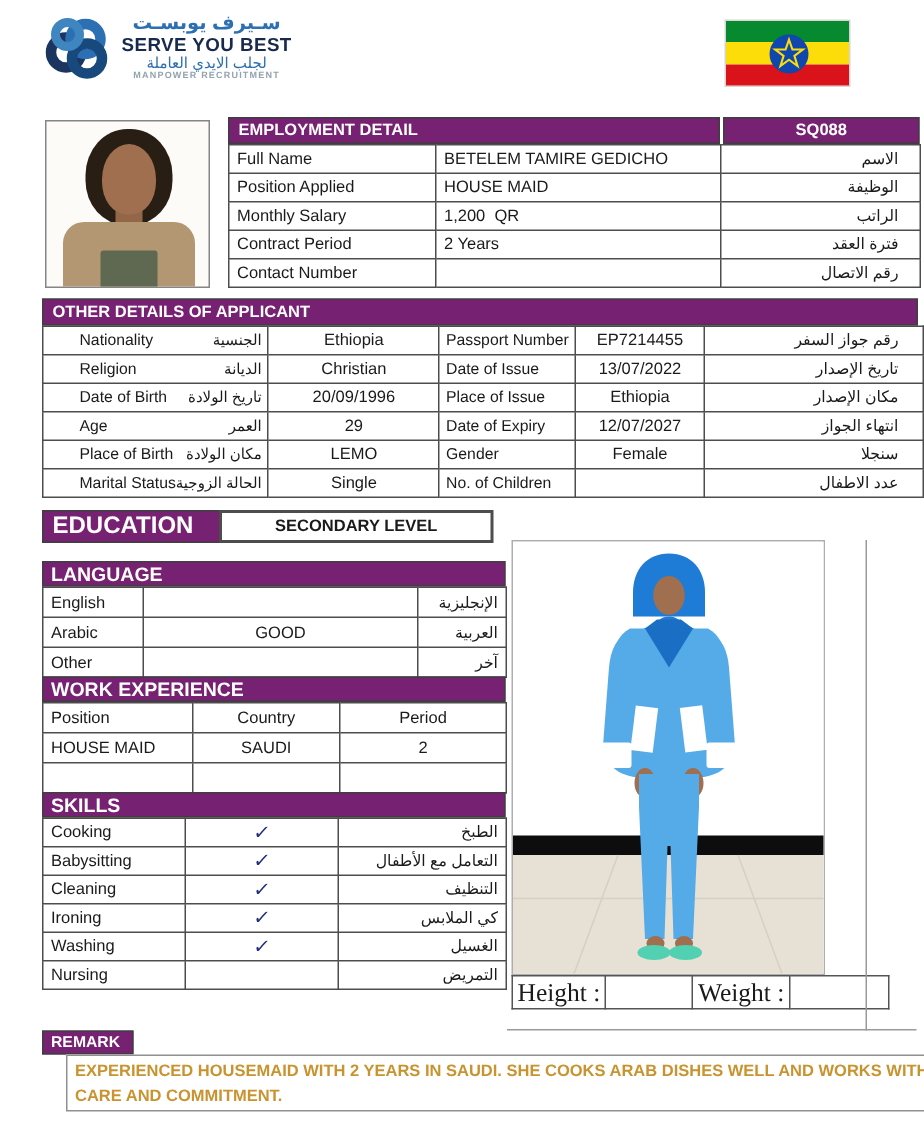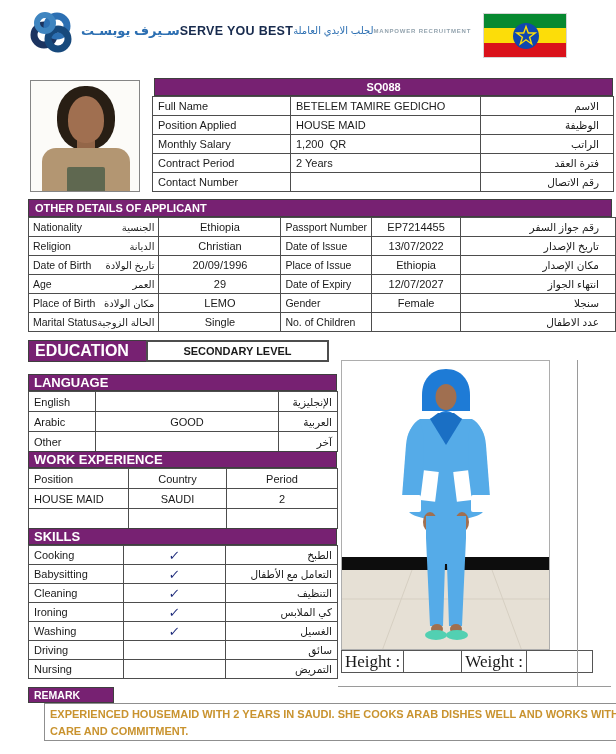--- a/index.html
+++ b/index.html
@@ -6,21 +6,21 @@
   html,body { background:#ffffff; }
   .page {
     position:relative; width:616px; height:754px; background:#ffffff;
     font-family:"Liberation Sans","DejaVu Sans",sans-serif; font-size:11px; color:#1a1a1a;
     overflow:hidden;
   }
   .abs { position:absolute; }
 
   
   .logo { left:28px; top:8px; display:flex; align-items:center; gap:7px; }
-  .logo-text { display:flex; flex-direction:row; align-items:center; line-height:1.12; }
+  .logo-text { display:flex; flex-direction:column; align-items:center; line-height:1.12; }
   .logo-ar-top  { color:#2c6fb2; font-weight:bold; font-size:13px; }
   .logo-en      { color:#172a4d; font-weight:bold; font-size:12.5px; letter-spacing:.3px; }
   .logo-ar-sub  { color:#2c6fb2; font-size:10px; }
   .logo-en-sub  { color:#93a3ae; font-weight:bold; font-size:6px; letter-spacing:.8px; }
 
   .flag { left:483px; top:13px; width:84px; height:45px; border:1px solid #d6d6d6;
           display:flex; flex-direction:column; }
   .flag .stripe { flex:1; }
   .flag-emblem { position:absolute; left:27px; top:7px; }
 
@@ -46,21 +46,21 @@
   .emp-head .h1 { width:328px; padding-left:6px; line-height:16px; font-size:11px; }
   .emp-head .gap { width:2px; background:#fff; }
   .emp-head .h2 { flex:1; text-align:center; line-height:16px; font-size:11px; }
   .emp-table { left:152px; top:96px; }
   .emp-table td.ar { padding-right:14px; }
 
   
   .oth-head { left:28px; top:199px; width:584px; height:18px; line-height:16px; padding-left:6px; font-size:11px; }
   .oth-table { left:28px; top:217px; }
   .oth-table td.lblmix { padding:0 4px; font-size:10.5px; }
-  .lblmix .mix { display:flex; justify-content:space-between; align-items:center; }
+  .lblmix .mix { display:flex; justify-content:space-between; align-items:center;margin-left:20px; }
   .lblmix .mix .a { direction:rtl; font-size:10px; }
   .oth-table td.ar { padding-right:16px; }
 
   
   .edu-bar { left:28px; top:340px; width:126px; height:22px; line-height:20px; padding-left:6px; font-size:16px; }
   .edu-val { left:146px; top:340px; width:183px; height:22px; border:2px solid #4d4d4d;
              text-align:center; font-weight:bold; line-height:18px; background:#fff; }
 
   
   .sec-bar { width:309px; height:17px; line-height:15px; padding-left:5px; font-size:13px; }
@@ -72,21 +72,21 @@
   .check { color:#202d7c; font-weight:bold; font-size:13px; transform:skewX(-8deg); display:inline-block; }
 
   
   .photo-box { left:341px; top:360px; width:209px; height:290px; border:1px solid #adadad; background:#fff; overflow:hidden; }
   .hw-table { left:341px; top:650px; font-family:"Liberation Serif","DejaVu Serif",serif; }
   .hw-table td { border:1px solid #555; height:22px; font-size:17px; padding:0 3px; }
   .vline { left:577px; top:360px; width:0; height:327px; border-left:1px solid #9a9a9a; }
   .hline { left:338px; top:686px; width:273px; height:0; border-top:1px solid #9a9a9a; }
 
   
-  .remark-bar { left:28px; top:687px; width:86px; height:16px; line-height:14px; padding-left:5px; font-size:10.5px; }
+  .remark-bar { left:28px; top:687px; width:61px; height:16px; line-height:14px; padding-left:5px; font-size:10.5px; }
   .remark-body { left:44px; top:703px; width:583px; height:38px; border:1px solid #8f8f8f; background:#fff;
                  color:#c9932f; font-weight:bold; font-size:11px; line-height:1.5; padding:2px 5px; }
 </style>
 </head>
 <body>
 
 <div class="page">
 
   <div class="abs logo">
     <svg width="46" height="46" viewBox="0 0 46 46">
@@ -115,20 +115,21 @@
 
   <div class="abs portrait">
     <div class="p-hair"></div>
     <div class="p-neck"></div>
     <div class="p-face"></div>
     <div class="p-shirt"></div>
     <div class="p-print"></div>
   </div>
 
   <div class="abs emp-head">
+    <div class="bar h1">EMPLOYMENT DETAIL</div>
     <div class="gap"></div>
     <div class="bar h2">SQ088</div>
   </div>
 
   <table class="abs emp-table">
     <colgroup>
         <col style="width:138px">
         <col style="width:190px">
         <col style="width:133px">
       </colgroup>
@@ -327,25 +328,20 @@
     </tr>
     <tr>
       <td>Ironing</td>
       <td class="ctr"><span class="check">✓</span></td>
       <td class="ar">كي الملابس</td>
     </tr>
     <tr>
       <td>Washing</td>
       <td class="ctr"><span class="check">✓</span></td>
       <td class="ar">الغسيل</td>
-    </tr>
-    <tr>
-      <td>Driving</td>
-      <td class="ctr"><span class="check"></span></td>
-      <td class="ar">سائق</td>
     </tr>
     <tr>
       <td>Nursing</td>
       <td class="ctr"><span class="check"></span></td>
       <td class="ar">التمريض</td>
     </tr>
   </tbody>
     </table>
 
   <div class="abs photo-box">

